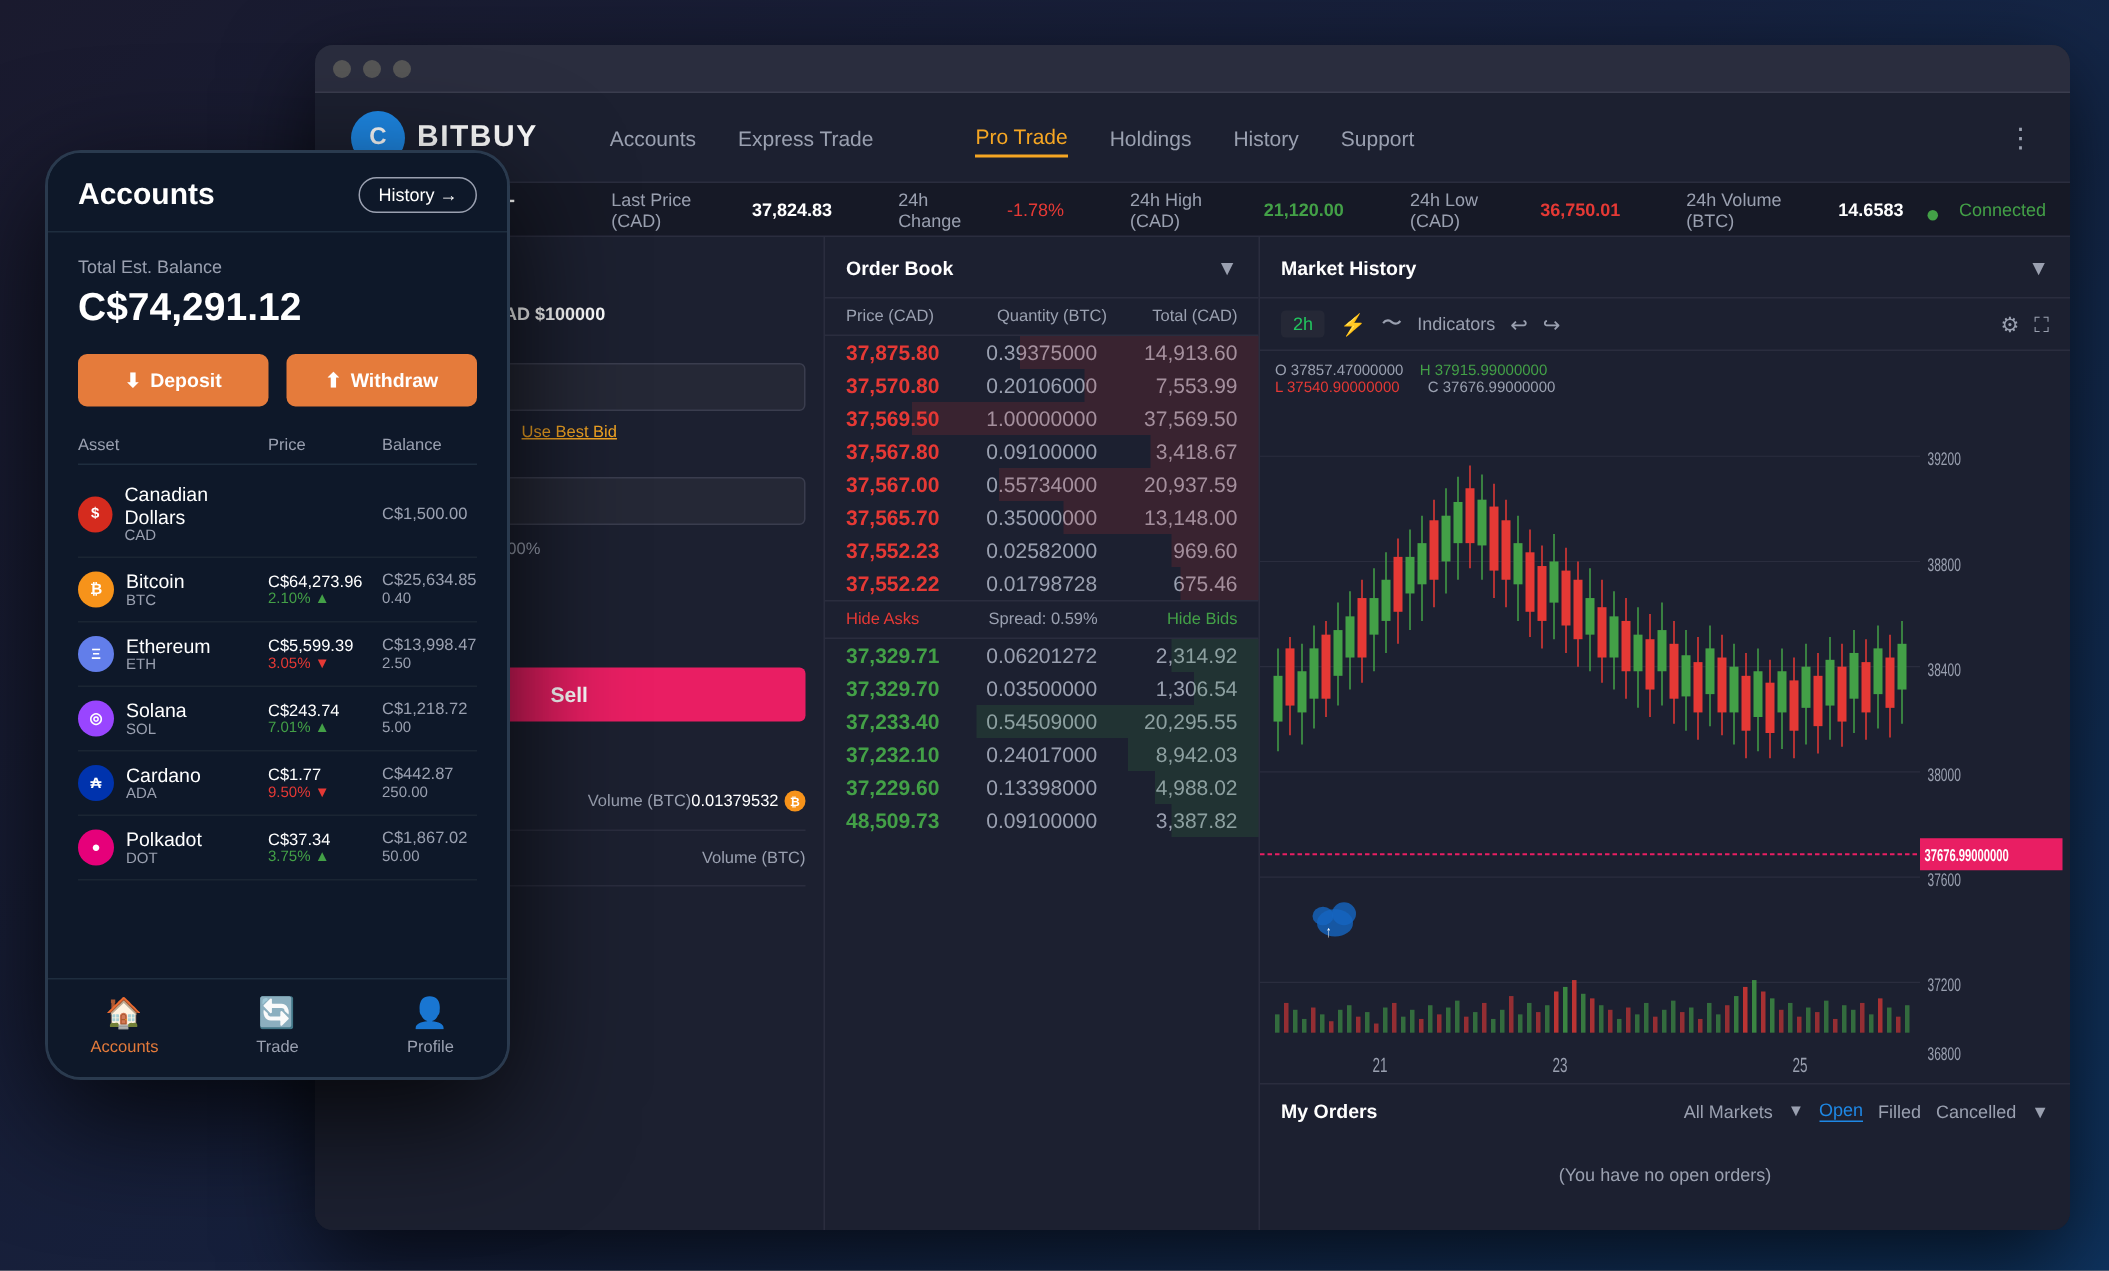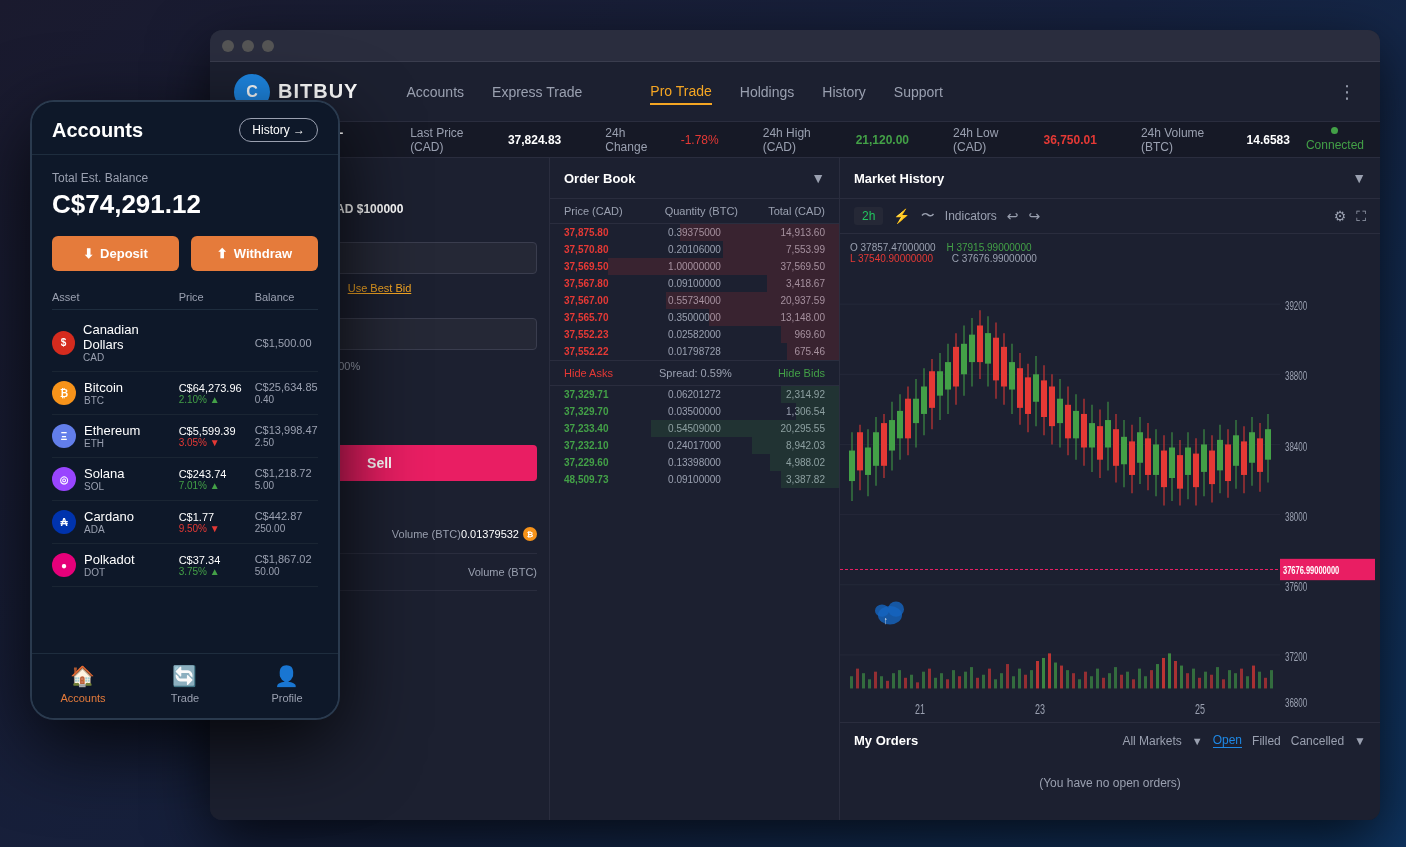--- a/index.html
+++ b/index.html
@@ -170,25 +170,24 @@
       font-weight: 600;
     }
 
     .ticker-neg { color: #e53935; }
     .ticker-high { color: #43a047; font-weight: 600; }
     .ticker-low { color: #e53935; font-weight: 600; }
 
     .ticker-connected {
       margin-left: auto;
       display: flex;
-      align-items: center;
-      gap: 4px;
+      align-items: flex-end;
+      gap: 14px;
       color: #43a047;
       font-size: 12px;
-      flex-direction: column;
     }
 
     .connected-dot {
       width: 7px; height: 7px;
       border-radius: 50%;
       background: #43a047;
     }
 
     
     .main-content {
@@ -410,21 +409,21 @@
       padding: 6px 14px;
       font-size: 11px;
       color: #9aa0b0;
       border-bottom: 1px solid #2a2d3e;
     }
 
     .orderbook-row {
       display: grid;
       grid-template-columns: 1fr 1fr 1fr;
       padding: 3px 14px;
-      font-size: 10px;
+      font-size: 14px;
       position: relative;
     }
 
     .orderbook-row.ask .price { color: #e53935; }
     .orderbook-row.bid .price { color: #43a047; }
     .orderbook-row .price { font-weight: 600; }
     .orderbook-row .qty { color: #9aa0b0; text-align: center; }
     .orderbook-row .total { color: #9aa0b0; text-align: right; }
 
     .ob-bar-ask {

